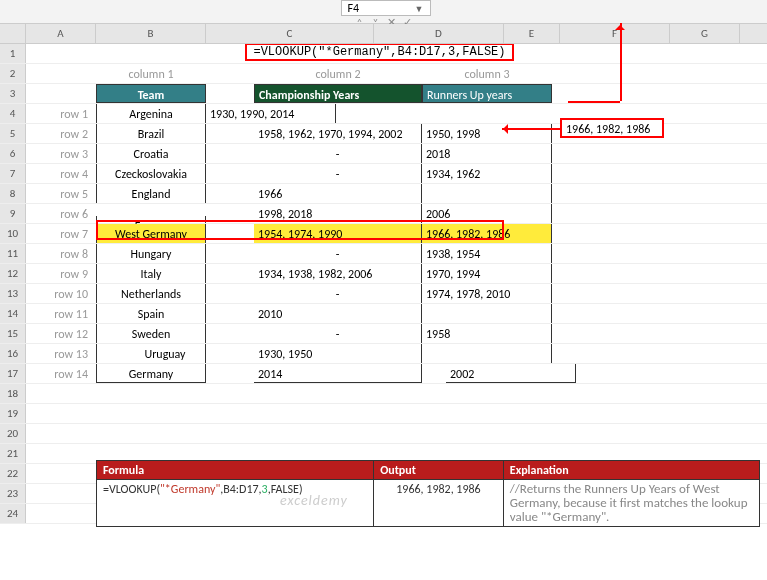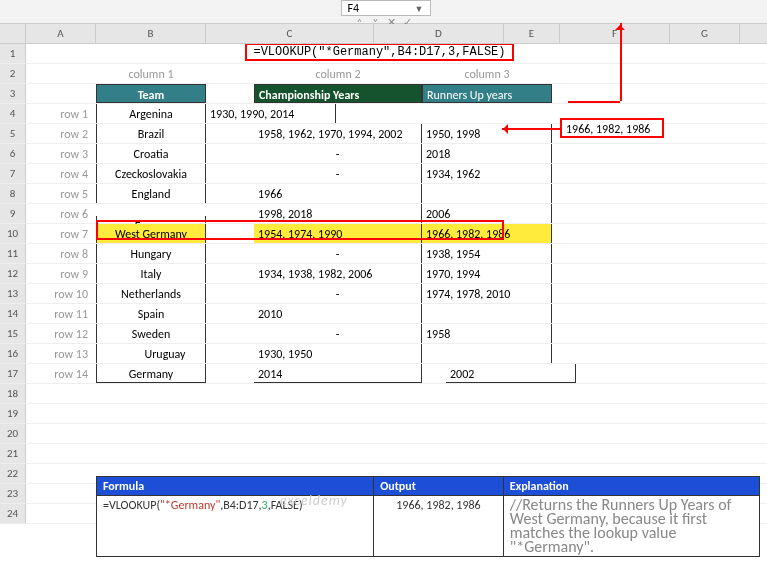--- a/index.html
+++ b/index.html
@@ -131,25 +131,24 @@
   width: 104px;
   height: 20px;
   border: 2px solid red;
   line-height: 18px;
   padding: 0 4px;
   font-size: 12px;
   background: #fff;
 }
 .formula-box-header {
   display: flex;
-  background: #1d4ed8;
+  background: #b91c1c;
   color: #fff;
   font-weight: bold;
   border: 1px solid #333;
-  margin-top: 16px;
 }
 .formula-box-header div, .formula-box-row div { padding: 2px 6px; }
 .formula-box-row {
   display: flex;
   border: 1px solid #333;
   border-top: none;
   background: #fff;
   color: #888;
 }
 .fcA { width: 278px; border-right: 1px solid #333; }
@@ -361,18 +360,18 @@
     <div class="formula-box-header">
       <div class="fcA">Formula</div>
       <div class="fcB">Output</div>
       <div class="fcC">Explanation</div>
     </div>
     <div class="formula-box-row">
       <div class="fcA formula-color" style="color:#333">
         <span>=VLOOKUP(</span><span class="q">"*Germany"</span><span>,B4:D17,</span><span class="n">3</span><span>,FALSE)</span>
       </div>
       <div class="fcB" style="color:#333;text-align:center">1966, 1982, 1986</div>
-      <div class="fcC" style="font-size:16px;line-height:14px">//Returns the Runners Up Years of West Germany, because it first matches the lookup value "*Germany".</div>
+      <div class="fcC" style="font-size:13px;line-height:14px">//Returns the Runners Up Years of West Germany, because it first matches the lookup value "*Germany".</div>
     </div>
   </div>
 
   <div class="watermark">exceldemy</div>
 </div>
 
 </body></html>

